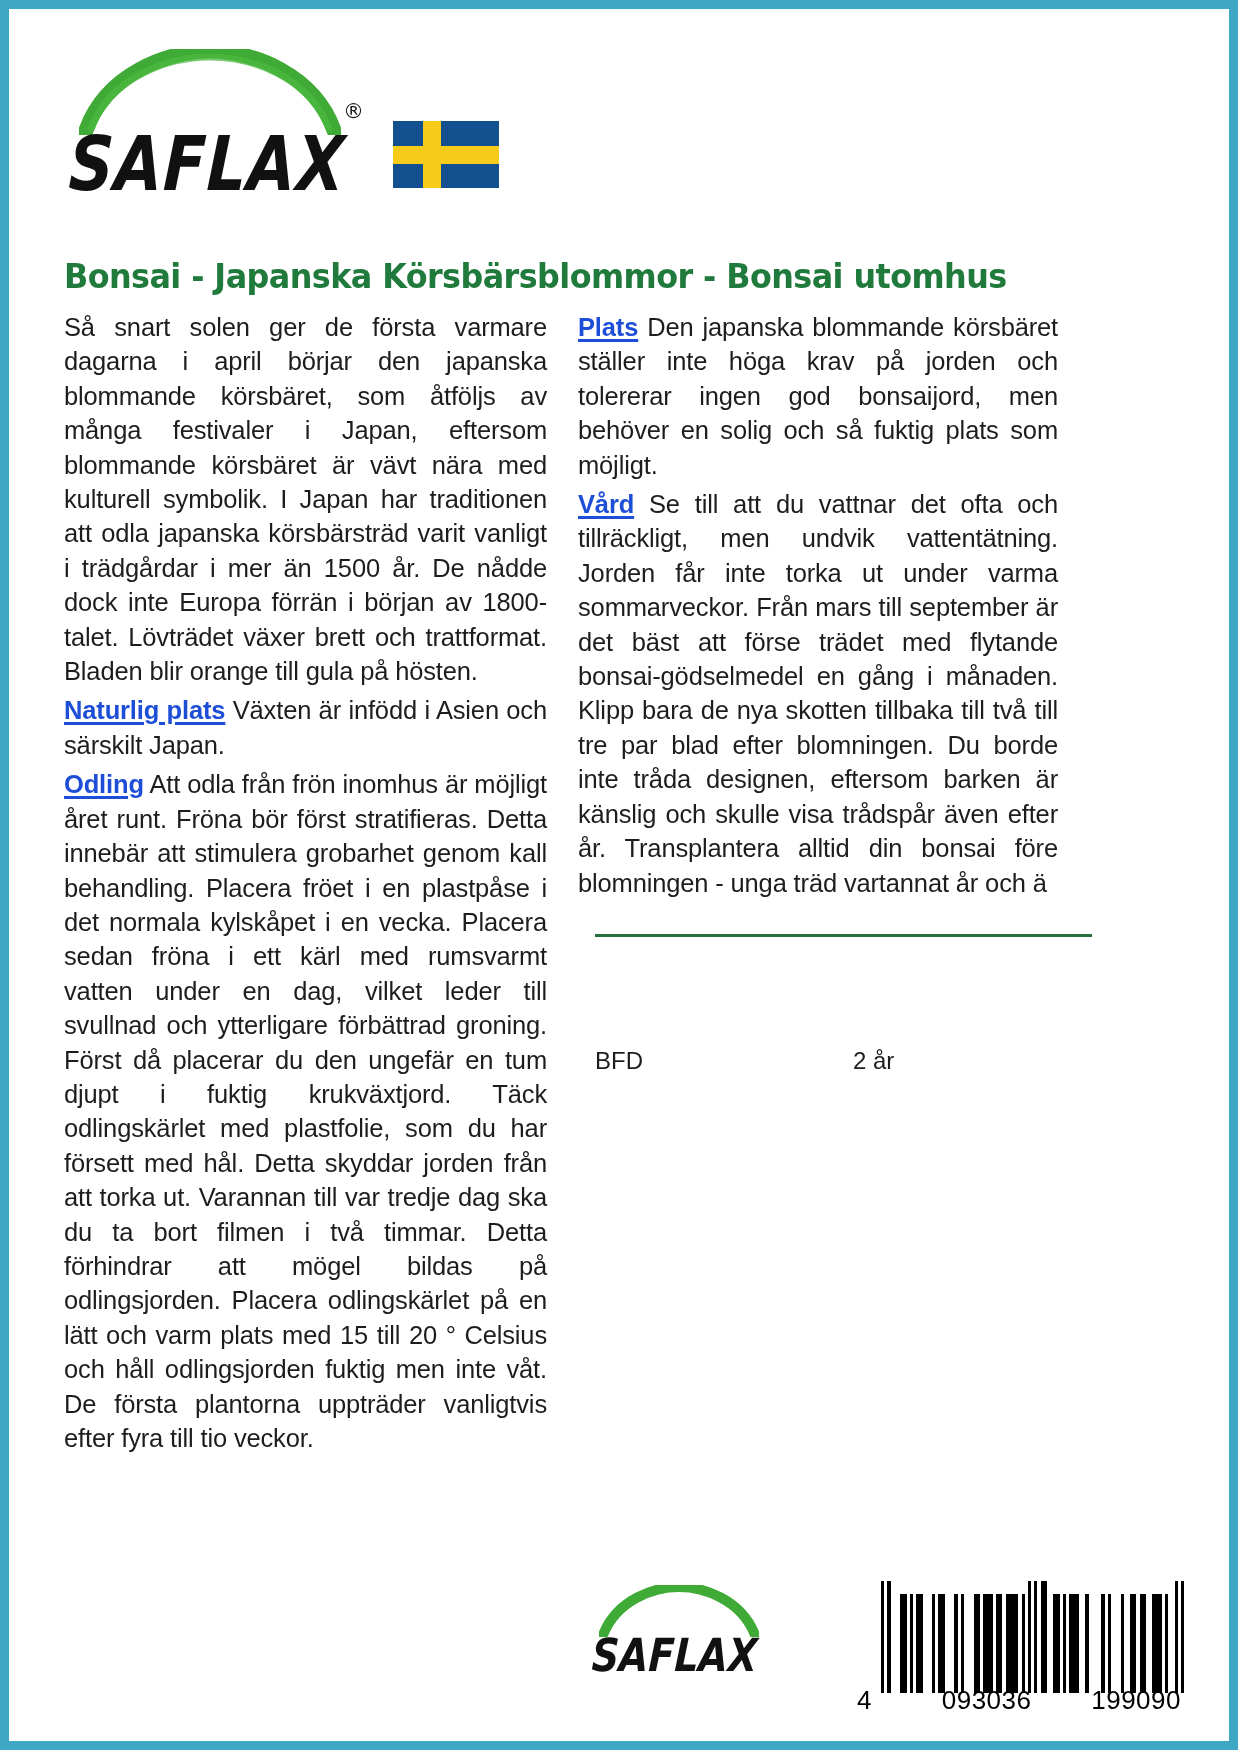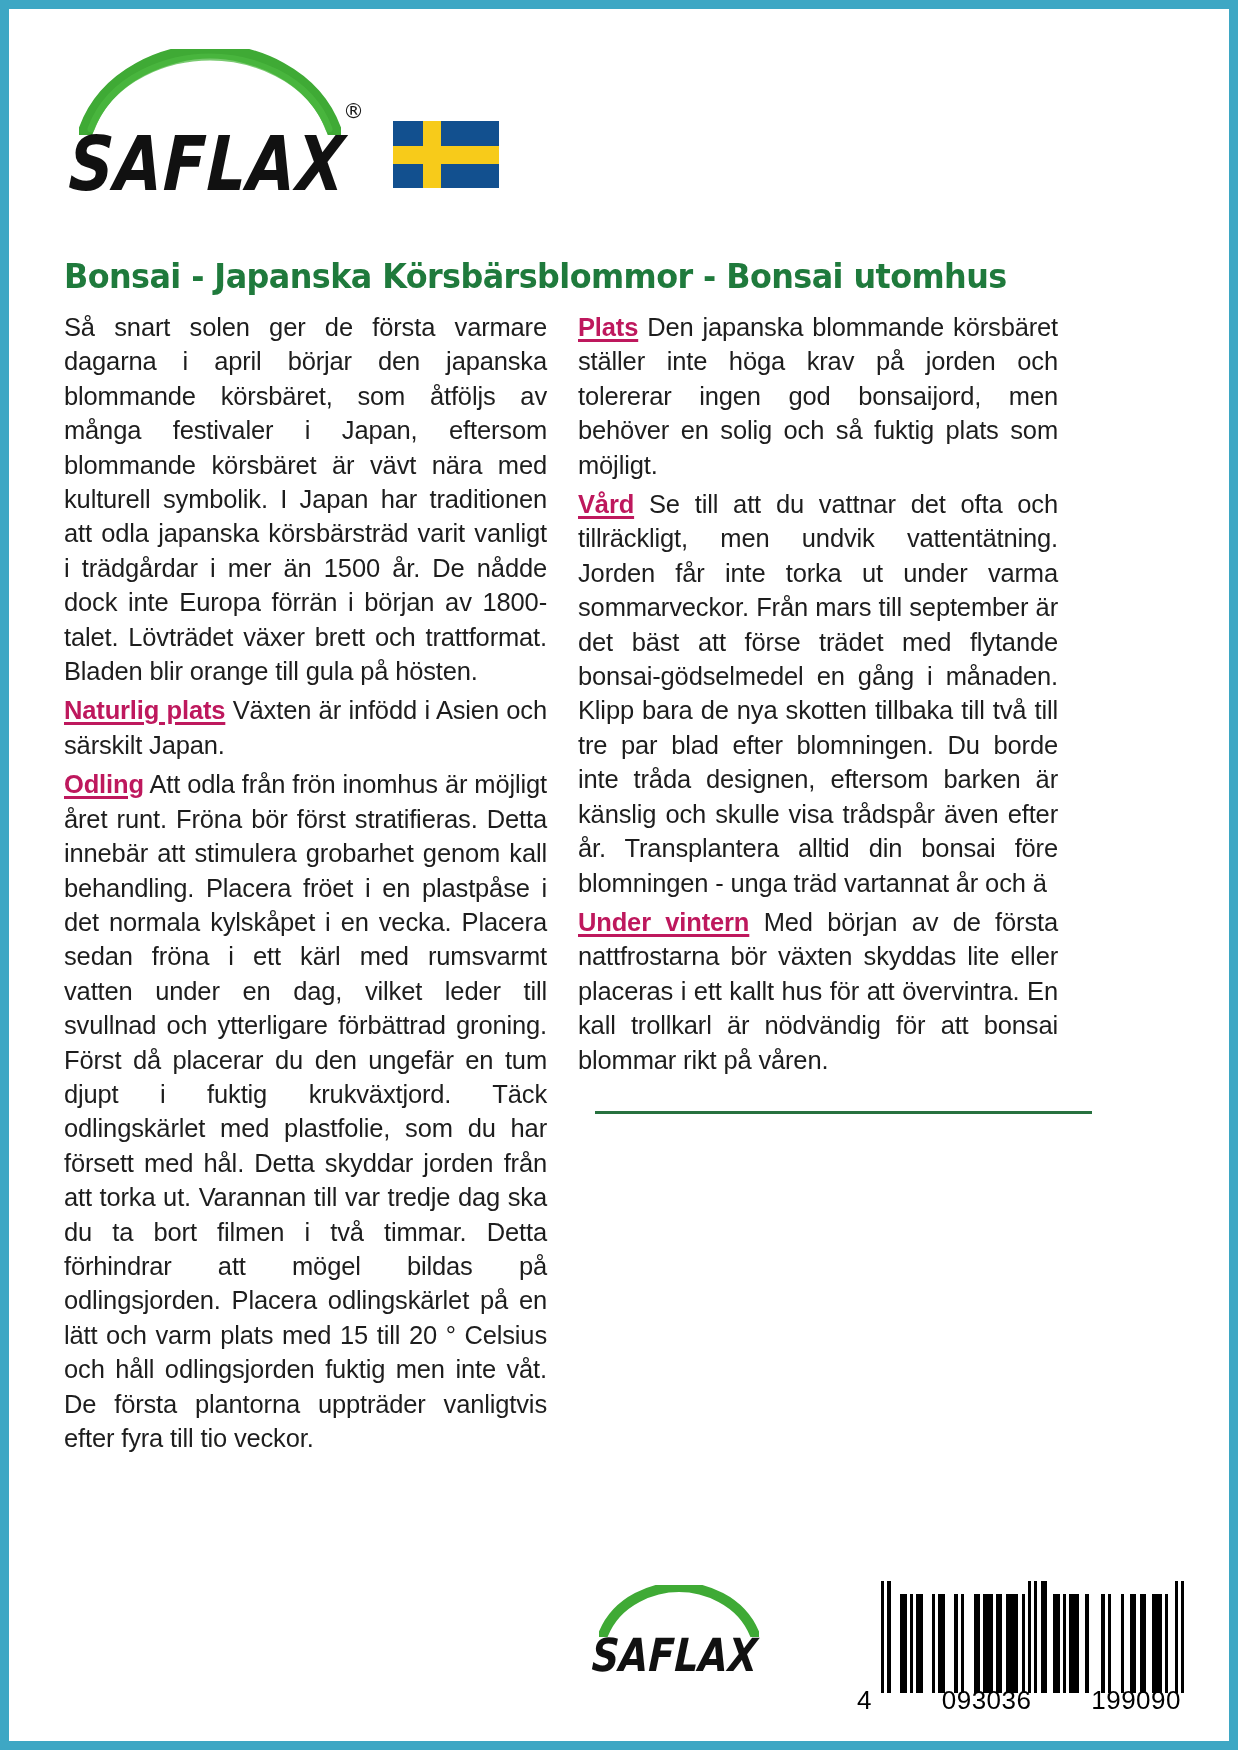--- a/index.html
+++ b/index.html
@@ -142,21 +142,21 @@
     line-height: 34.4px;
     color: #1d1d1d;
     text-align: justify;
     letter-spacing: -0.15px;
     hyphens: manual;
   }
   p.body:last-child { margin-bottom: 8px; }
 
   .sec-head {
     font-weight: 700;
-    color: #be185d;
+    color: #1d4ed8;
     text-decoration: underline;
     text-underline-offset: 3px;
     text-decoration-thickness: 2.5px;
   }
 
   
   .divider {
     margin-top: 34px;
     margin-left: 17px;
     height: 3px;
@@ -279,25 +279,28 @@
 
       <div class="col col-left">
         <p class="body">Så snart solen ger de första varmare dagarna i april börjar den japanska blommande körsbäret, som åtföljs av många festivaler i Japan, eftersom blommande körsbäret är vävt nära med kulturell symbolik. I Japan har traditionen att odla japanska körsbärsträd varit vanligt i trädgårdar i mer än 1500 år. De nådde dock inte Europa förrän i början av 1800-talet. Lövträdet växer brett och trattformat. Bladen blir orange till gula på hösten.</p>
         <p class="body"><span class="sec-head">Naturlig plats</span><span> Växten är infödd i Asien och särskilt Japan.</span></p>
         <p class="body"><span class="sec-head">Odling</span><span>  Att odla från frön inomhus är möjligt året runt. Fröna bör först stratifieras. Detta innebär att stimulera grobarhet genom kall behandling. Placera fröet i en plastpåse i det normala kylskåpet i en vecka. Placera sedan fröna i ett kärl med rumsvarmt vatten under en dag, vilket leder till svullnad och ytterligare förbättrad groning. Först då placerar du den ungefär en tum djupt i fuktig krukväxtjord. Täck odlingskärlet med plastfolie, som du har försett med hål. Detta skyddar jorden från att torka ut. Varannan till var tredje dag ska du ta bort filmen i två timmar. Detta förhindrar att mögel bildas på odlingsjorden. Placera odlingskärlet på en lätt och varm plats med 15 till 20 ° Celsius och håll odlingsjorden fuktig men inte våt. De första plantorna uppträder vanligtvis efter fyra till tio veckor.</span></p>
       </div>
 
       <div class="col col-right">
         <p class="body"><span class="sec-head">Plats</span><span> Den japanska blommande körsbäret ställer inte höga krav på jorden och tolererar ingen god bonsaijord, men behöver en solig och så fuktig plats som möjligt.</span></p>
         <p class="body"><span class="sec-head">Vård</span><span> Se till att du vattnar det ofta och tillräckligt, men undvik vattentätning. Jorden får inte torka ut under varma sommarveckor. Från mars till september är det bäst att förse trädet med flytande bonsai-gödselmedel en gång i månaden. Klipp bara de nya skotten tillbaka till två till tre par blad efter blomningen. Du borde inte tråda designen, eftersom barken är känslig och skulle visa trådspår även efter år. Transplantera alltid din bonsai före blomningen - unga träd vartannat år och ä</span></p>
-        <p class="body"><span class="sec-head">Under vintern</span><span> Med början av de första nattfrostarna bör växten skyddas lite eller placeras i ett kallt hus för att övervintra. En kall trollkarl är nödvändig för att bonsai blommar rikt på våren.</span></p>
 
         <div class="divider"></div>
 
         <div class="meta">
+          <div class="meta-row">
+            <div class="meta-label">BFD</div>
+            <div class="meta-value">2 år</div>
+          </div>
         </div>
       </div>
     </div>
 
     <div class="footer-bottom">
       <div class="footer-logo">
         <div class="footer-arc">
           <svg viewBox="0 0 160 52" width="160" height="52" aria-hidden="true">
             <path d="M4 50 C 18 14, 56 2, 80 2 C 104 2, 142 14, 156 50" fill="none" stroke="#3faa35" stroke-width="10" stroke-linecap="round"></path>
           </svg>

